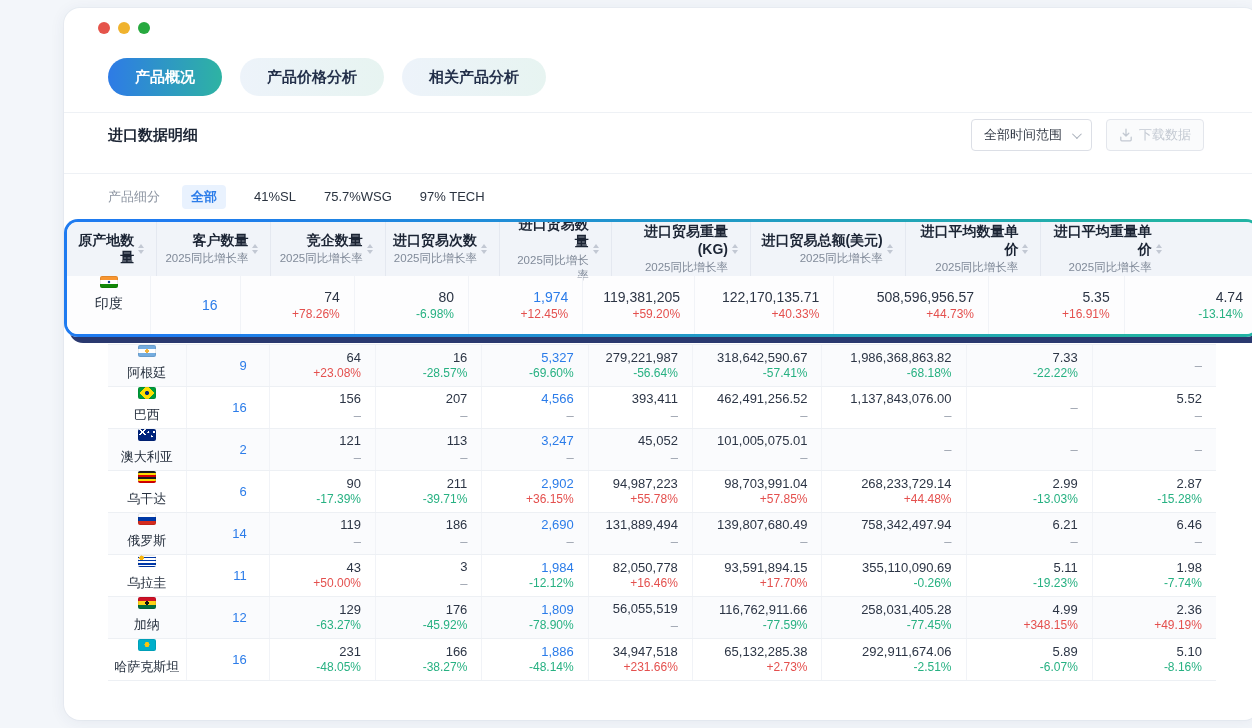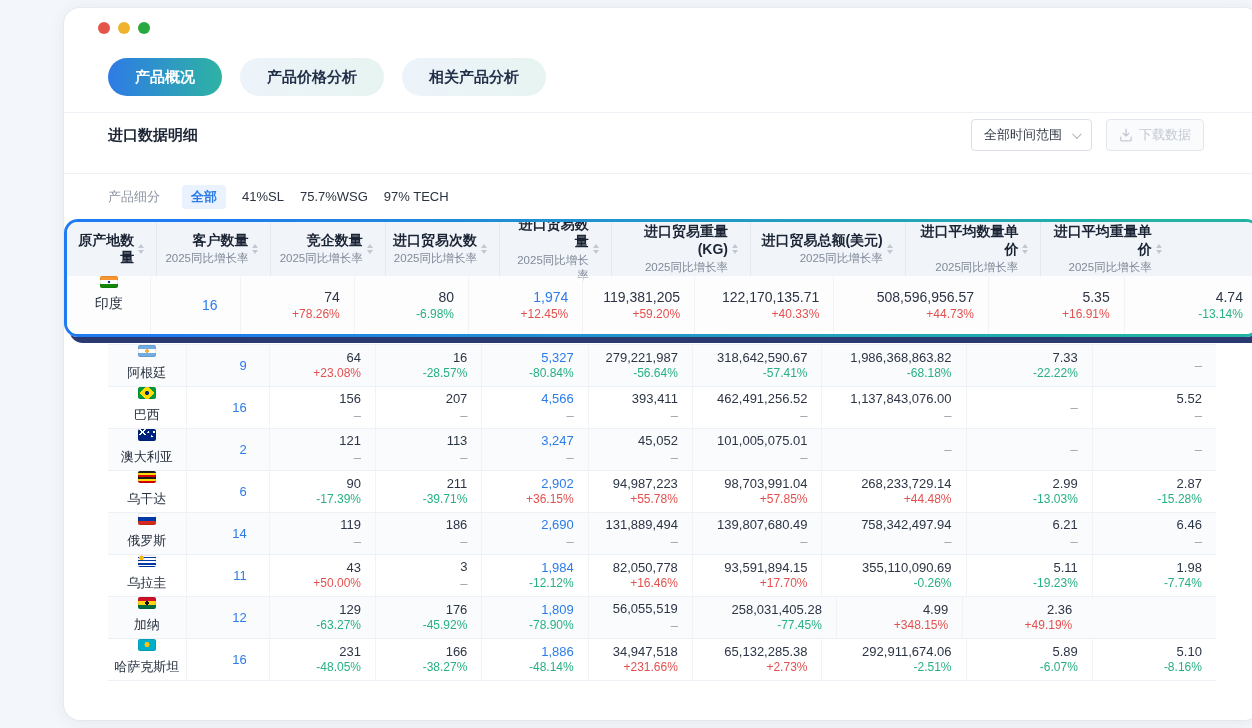--- a/index.html
+++ b/index.html
@@ -155,21 +155,21 @@
           </svg>
           <span>下载数据</span>
         </button>
       </div>
     </div>
 
     <div class="divider"></div>
 
     <div class="filter-row">
       <span class="f-label">产品细分</span>
-      <span id="filter-opts" style="display:flex;gap:16px;align-items:center;">
+      <span id="filter-opts" style="display:flex;gap:28px;align-items:center;">
           <span class="f-opt active">全部</span>
           <span class="f-opt">41%SL</span>
           <span class="f-opt">75.7%WSG</span>
           <span class="f-opt">97% TECH</span>
         </span>
     </div>
 
     <div class="hl-box">
       <div class="hl-inner">
         <div class="thead" id="box-header">
@@ -321,21 +321,21 @@
           <div class="cell c2">
             <div class="v">64</div>
             <div class="g up">+23.08%</div>
           </div>
           <div class="cell c3">
             <div class="v">16</div>
             <div class="g down">-28.57%</div>
           </div>
           <div class="cell c4">
             <div class="v blue">5,327</div>
-            <div class="g down">-80.84%</div>
+            <div class="g down">-69.60%</div>
           </div>
           <div class="cell c5">
             <div class="v">279,221,987</div>
             <div class="g down">-56.64%</div>
           </div>
           <div class="cell c6">
             <div class="v">318,642,590.67</div>
             <div class="g down">-57.41%</div>
           </div>
           <div class="cell c7">
@@ -568,20 +568,24 @@
             <div class="g down">-45.92%</div>
           </div>
           <div class="cell c4">
             <div class="v blue">1,809</div>
             <div class="g down">-78.90%</div>
           </div>
           <div class="cell c5">
             <div class="v">56,055,519</div>
             <div class="g flat">–</div>
           </div>
+          <div class="cell c6">
+            <div class="v">116,762,911.66</div>
+            <div class="g down">-77.59%</div>
+          </div>
           <div class="cell c7">
             <div class="v">258,031,405.28</div>
             <div class="g down">-77.45%</div>
           </div>
           <div class="cell c8">
             <div class="v">4.99</div>
             <div class="g up">+348.15%</div>
           </div>
           <div class="cell c9">
             <div class="v">2.36</div>

